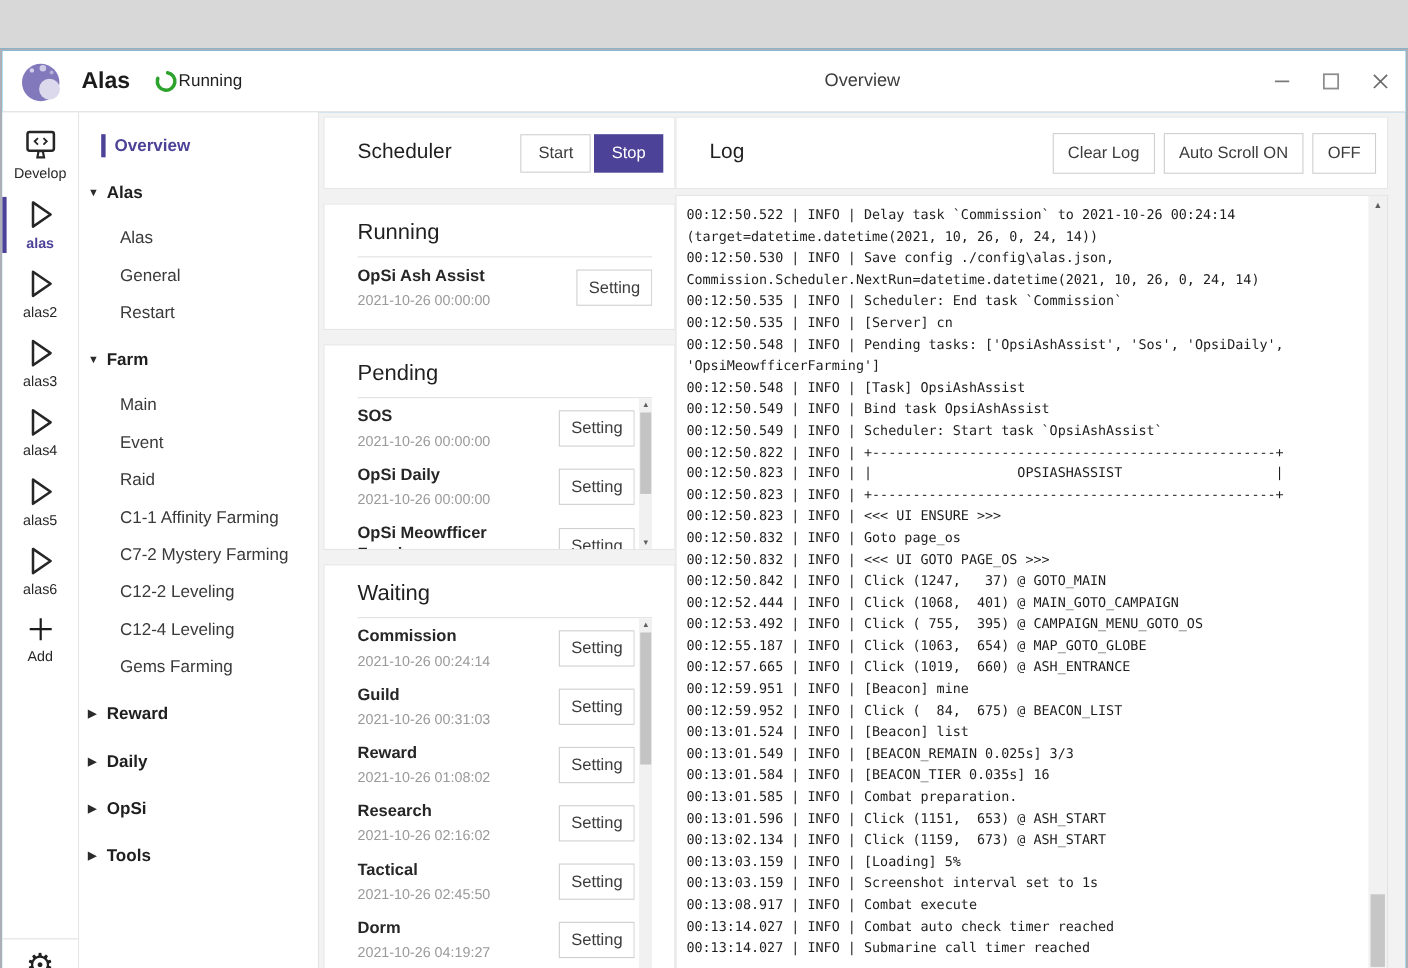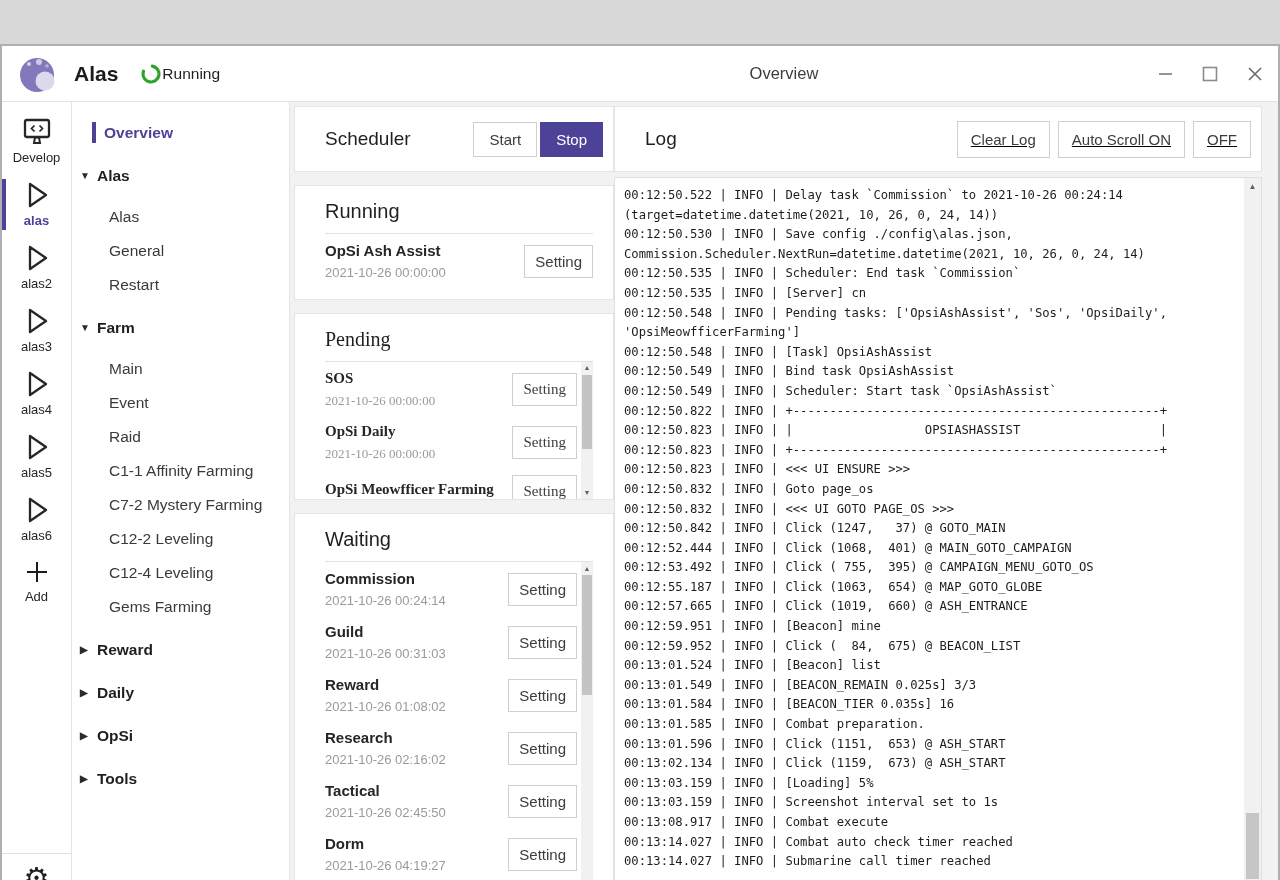--- a/index.html
+++ b/index.html
@@ -52,40 +52,40 @@
   .middle{width:320px;flex:none;display:flex;flex-direction:column;gap:13px;}
   .bar-card{height:66px;flex:none;display:flex;align-items:center;padding:0 10px 0 30px;}
   .bar-title{flex:1;font-size:19px;color:#1f1f1f;}
   .btn{background:#fff;border:1px solid #cfcfcf;color:#3c3c3c;font-size:15px;font-family:inherit;cursor:pointer;}
   .start-btn{padding:8px 15px;}
   .stop-btn{padding:9px 16px;background:var(--accent);color:#fff;border:none;margin-left:3px;}
 
   .panel{padding:14px 20px 0 30px;display:flex;flex-direction:column;overflow:hidden;}
   .panel-title{font-size:20px;color:#1f1f1f;padding-bottom:10px;border-bottom:1px solid #e2e2e2;flex:none;}
   .running-panel{height:115px;flex:none;}
-  .pending-panel{height:187px;flex:none;font-family:Liberation Serif, serif;}
+  .pending-panel{height:187px;flex:none;}
   .waiting-panel{flex:1;}
   .list{display:flex;flex:1;overflow:hidden;}
   .rows{flex:1;overflow:hidden;min-width:0;}
   .task-row{display:flex;align-items:center;padding:7px 0 6px;}
   .task-info{flex:1;min-width:0;padding-right:8px;}
   .task-name{font-size:15px;font-weight:700;color:#262626;line-height:19px;}
   .task-time{font-size:13px;color:#9a9a9a;margin-top:5px;line-height:16px;}
   .setting-btn{padding:7px 10px;flex:none;}
 
   .scrollbar{width:12px;flex:none;background:#f1f1f1;position:relative;margin-left:4px;}
   .sb-arrow{height:12px;display:flex;align-items:center;justify-content:center;font-size:7px;color:#5f5f5f;cursor:pointer;}
   .sb-arrow.down{position:absolute;bottom:0;left:0;right:0;}
   .sb-thumb{position:absolute;left:1px;right:1px;background:#c4c4c4;cursor:pointer;}
   .pending-thumb{top:13px;height:74px;}
   .waiting-thumb{top:13px;height:120px;}
 
   
   .logcol{flex:1;display:flex;flex-direction:column;gap:5px;min-width:0;}
-  .log-btns{display:flex;gap:8px;text-decoration:underline;}
+  .log-btns{display:flex;gap:8px;}
   .log-btn{padding:9px 13px;}
   .log-box{flex:1;background:#fff;border:1px solid #e0e0e0;display:flex;overflow:hidden;}
   .log-text{flex:1;min-width:0;padding:8px 2px 8px 9px;font-family:"DejaVu Sans Mono",monospace;font-size:12.2px;line-height:19.6px;color:var(--log_text);}
   .log-line{white-space:pre-wrap;overflow-wrap:break-word;}
   .log-sb{width:17px;flex:none;background:#f1f1f1;position:relative;}
   .log-sb .sb-arrow{height:16px;font-size:8px;}
   .log-thumb{left:2px;right:2px;bottom:32px;height:66px;background:#c6c6c6;}
 </style>
 </head>
 <body>

